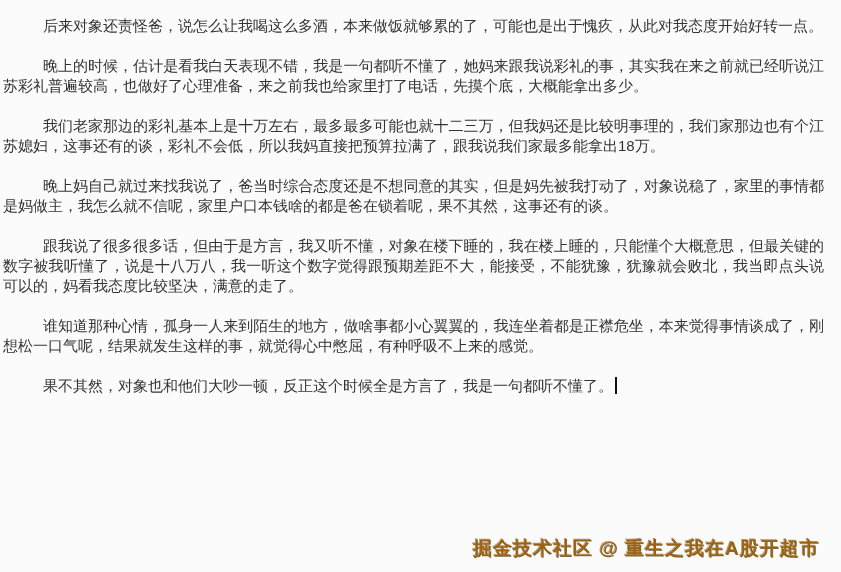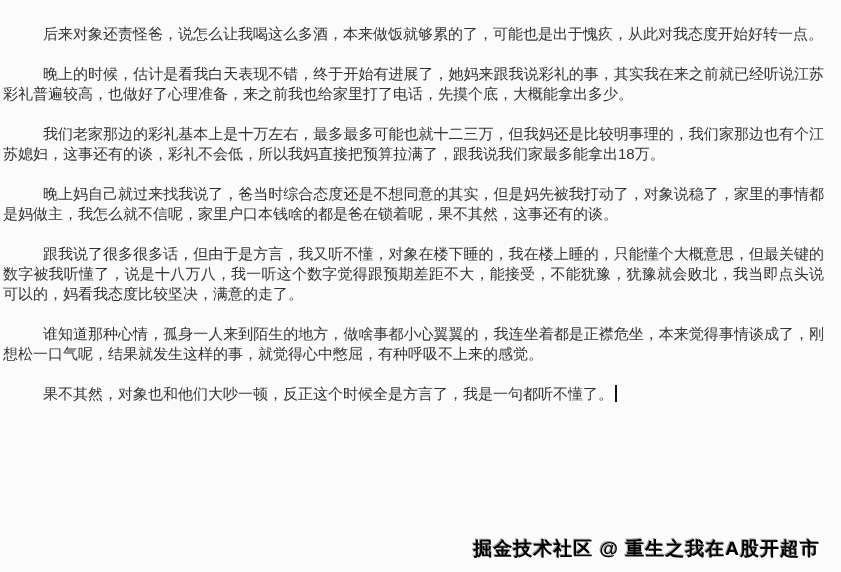--- a/index.html
+++ b/index.html
@@ -12,21 +12,21 @@
     font-family: "Liberation Sans", "DejaVu Sans", sans-serif;
   }
   .page {
     position: relative;
     width: 841px;
     height: 572px;
     background: #fbfbfb;
   }
   .editor {
     position: absolute;
-    top: 8px;
+    top: 0;
     left: 0;
     width: 841px;
     box-sizing: border-box;
     padding: 16px 17px 0 3px;
     color: #333333;
     font-size: 15px;
     line-height: 20px;
     text-align: justify;
     cursor: text;
   }
@@ -48,35 +48,35 @@
     vertical-align: -3px;
   }
   .watermark {
     position: absolute;
     right: 21px;
     bottom: 10px;
     font-size: 19px;
     font-weight: bold;
     letter-spacing: 1px;
     white-space: nowrap;
-    color: #000000;
+    color: #a16207;
     text-shadow: -1px -1px 0 #9a9a9a, 1px 1px 0 #ffffff;
     user-select: none;
     pointer-events: none;
     margin-top: 36px;
   }
 </style>
 </head>
 <body>
 
 <div class="page">
 
   <div class="editor">
     <p><span>后来对象还责怪爸，说怎么让我喝这么多酒，本来做饭就够累的了，可能也是出于愧疚，从此对我态度开始好转一点。</span></p>
-    <p><span>晚上的时候，估计是看我白天表现不错，终于开始有进展了，她妈来跟我说彩礼的事，其实我在来之前就已经听说江苏彩礼普遍较高，也做好了心理准备，来之前我也给家里打了电话，先摸个底，大概能拿出多少。</span></p>
+    <p><span>晚上的时候，估计是看我白天表现不错，我是一句都听不懂了，她妈来跟我说彩礼的事，其实我在来之前就已经听说江苏彩礼普遍较高，也做好了心理准备，来之前我也给家里打了电话，先摸个底，大概能拿出多少。</span></p>
     <p><span>我们老家那边的彩礼基本上是十万左右，最多最多可能也就十二三万，但我妈还是比较明事理的，我们家那边也有个江苏媳妇，这事还有的谈，彩礼不会低，所以我妈直接把预算拉满了，跟我说我们家最多能拿出18万。</span></p>
     <p><span>晚上妈自己就过来找我说了，爸当时综合态度还是不想同意的其实，但是妈先被我打动了，对象说稳了，家里的事情都是妈做主，我怎么就不信呢，家里户口本钱啥的都是爸在锁着呢，果不其然，这事还有的谈。</span></p>
     <p><span>跟我说了很多很多话，但由于是方言，我又听不懂，对象在楼下睡的，我在楼上睡的，只能懂个大概意思，但最关键的数字被我听懂了，说是十八万八，我一听这个数字觉得跟预期差距不大，能接受，不能犹豫，犹豫就会败北，我当即点头说可以的，妈看我态度比较坚决，满意的走了。</span></p>
     <p><span>谁知道那种心情，孤身一人来到陌生的地方，做啥事都小心翼翼的，我连坐着都是正襟危坐，本来觉得事情谈成了，刚想松一口气呢，结果就发生这样的事，就觉得心中憋屈，有种呼吸不上来的感觉。</span></p>
     <p><span>果不其然，对象也和他们大吵一顿，反正这个时候全是方言了，我是一句都听不懂了。</span><span class="caret"></span></p>
   </div>
 
   <div class="watermark">掘金技术社区 @ 重生之我在A股开超市</div>
 
 </div>

